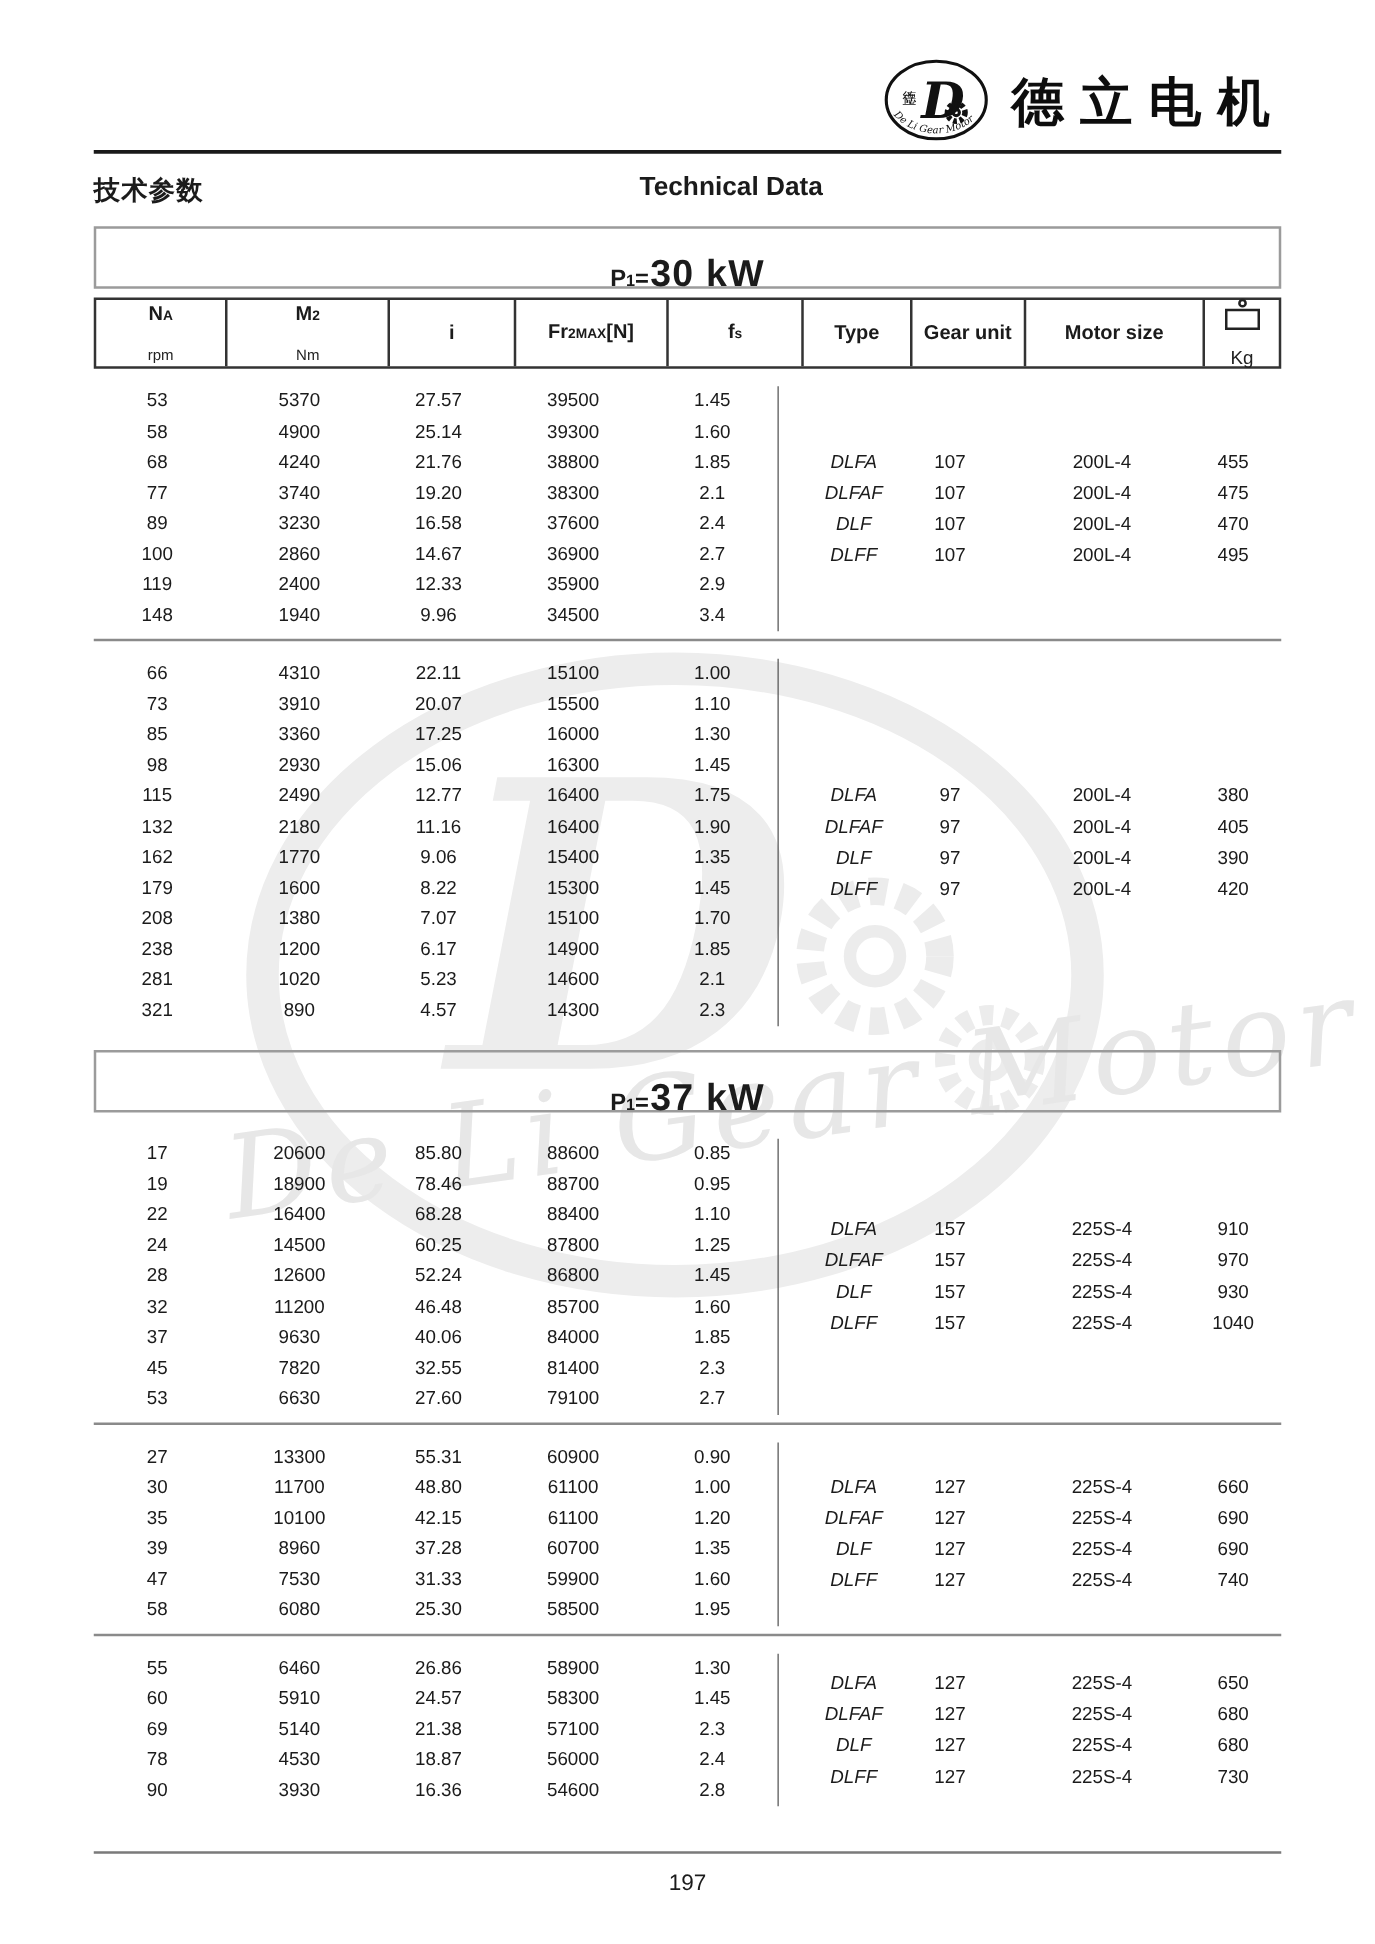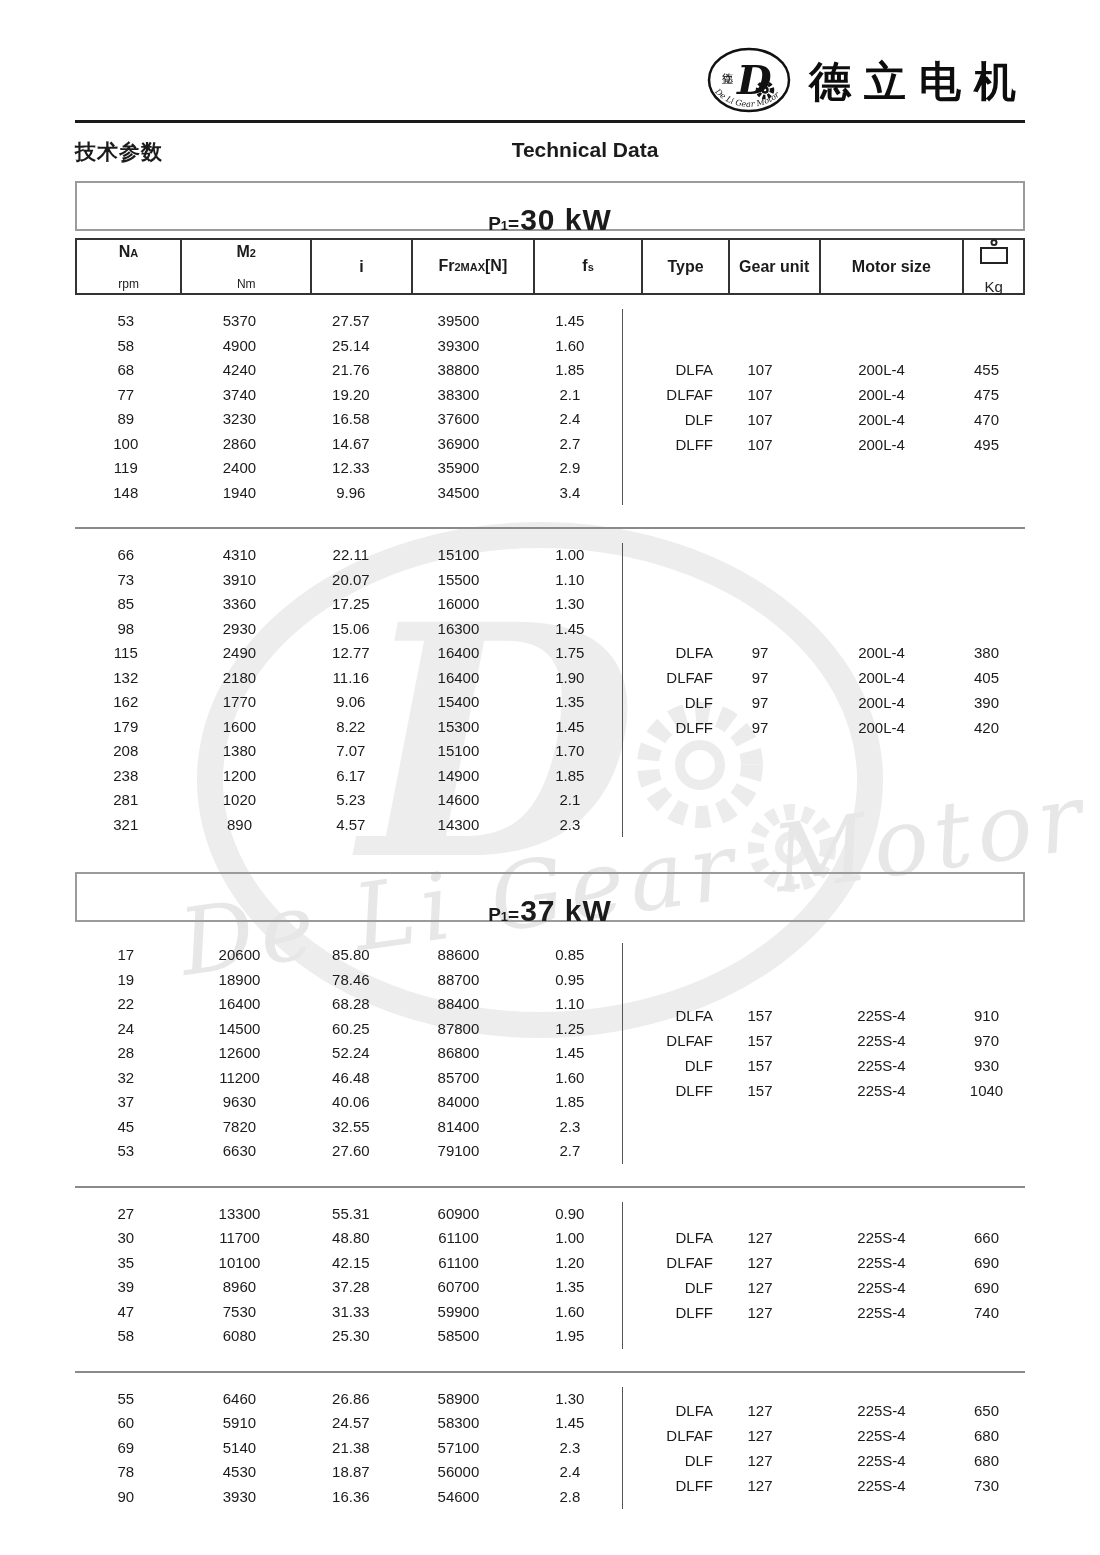--- a/index.html
+++ b/index.html
@@ -40,28 +40,28 @@
   .th-sub  { font-size:12px; color:#222; line-height:13px; }
   .ss { font-size:11px; font-weight:bold; }
   .c0{width:109px}.c1{width:135px}.c2{width:104px}.c3{width:127px}.c4{width:112px}
   .v0{width:90px}.v1{width:94px}.v2{width:149px}.v3{width:61px}
   .weight-icon { width:28px; height:17px; border:2px solid #222; position:relative; margin-top:6px; background:transparent; }
   .knob { position:absolute; top:-10px; left:50%; transform:translateX(-50%);
           width:7px; height:7px; border:2px solid #222; border-radius:50%; background:#fff; display:block; }
   .kg-label { font-size:15px; }
 
   
-  .block { display:flex; align-items:stretch; padding:14px 0 22px; }
+  .block { display:flex; align-items:stretch; padding:14px 0 6px; }
   .numeric { width:547px; }
   .nrow { display:flex; height:24.5px; line-height:24.5px; }
   .ncell { font-size:15px; text-align:center; }
   .variants { flex:1; border-left:1.5px solid #555; display:flex; flex-direction:column; justify-content:center; }
   .vrow { display:flex; height:25px; line-height:25px; }
   .vcell { font-size:15px; text-align:center; }
-  .vcell.v0 { text-align:right; padding-left:30px; }
+  .vcell.v0 { text-align:center; padding-left:30px;font-style:italic; }
   .block-sep { height:2px; background:#8a8a8a; }
 
   .bottom-rule { height:2px; background:#7a7a7a; margin-top:30px; }
   .page-number { text-align:center; font-size:18px; margin-top:13px; }
 </style>
 </head>
 <body>
 
 <div class="page">
 

